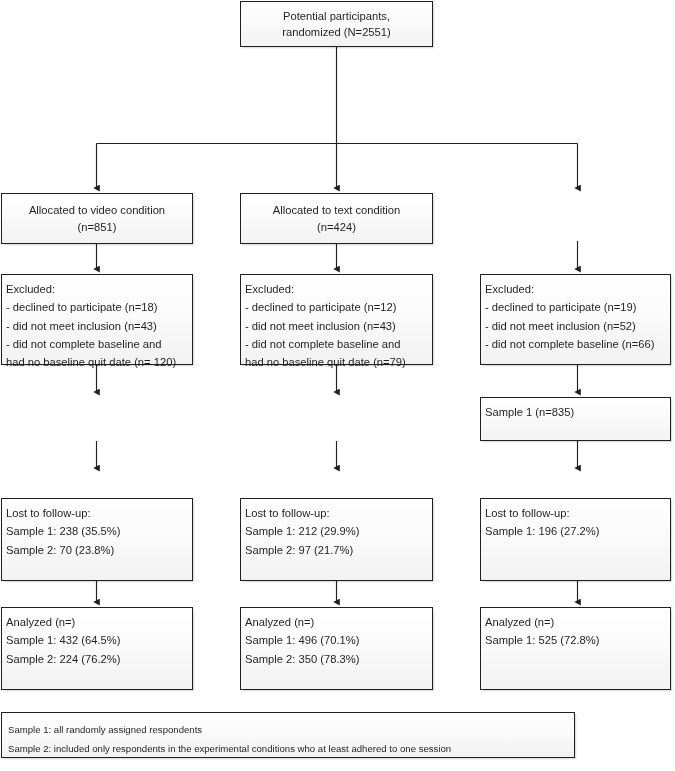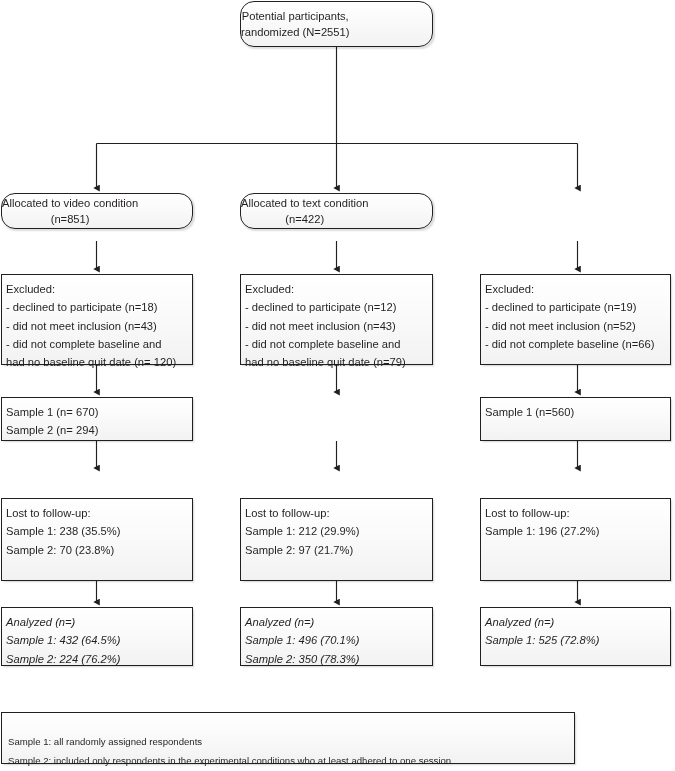--- a/index.html
+++ b/index.html
@@ -37,50 +37,49 @@
   }
   .node .txt {
     font-size: 11.2px;
     line-height: 16.3px;
     color: #231f20;
     white-space: pre;
   }
   .node.center {
     display: flex;
     align-items: center;
-    justify-content: flex-start;
+    justify-content: center;
     text-align: center;
-    border-radius: 14px;
   }
   .node.center .txt { text-align: center; }
   .node.left {
     padding: 4px 0 0 4px;
   }
   .node.left .txt { text-align: center; }
 
   
   #root-box { left: 240px; top: 1px; width: 193px; height: 46px; }
 
   
   .col-v { left: 1px;   width: 192px; }
   .col-t { left: 240px; width: 193px; }
   .col-c { left: 480px; width: 191px; }
 
-  .row-alloc    { top: 193px; height: 36px; }
+  .row-alloc    { top: 193px; height: 51px; }
   .row-excl     { top: 274px; height: 91px; }
   .row-sample   { top: 397px; height: 44px; }
   .row-lost     { top: 498px; height: 83px; }
-  .row-analyzed { top: 607px; height: 59px; font-style: italic; }
+  .row-analyzed { top: 607px; height: 83px; }
 
   #footnote {
     left: 1px;
     top: 712px;
     width: 574px;
-    height: 52px;
-    padding: 18px 0 0 6px;
+    height: 46px;
+    padding: 6px 0 0 6px;
   }
   #footnote .txt {
     font-size: 9.6px;
     line-height: 14.6px;
   }
 </style>
 </head>
 <body>
 
 <div id="diagram">
@@ -122,21 +121,21 @@
     <span class="txt">Potential participants,
 randomized (N=2551)</span>
   </div>
 
   <div class="node center col-v row-alloc">
     <span class="txt">Allocated to video condition
 (n=851)</span>
   </div>
   <div class="node center col-t row-alloc">
     <span class="txt">Allocated to text condition
-(n=422)</span>
+(n=424)</span>
   </div>
 
   <div class="node left col-v row-excl">
     <span class="txt">Excluded:
 - declined to participate (n=18)
 - did not meet inclusion (n=43)
 - did not complete baseline and
 had no baseline quit date (n= 120)</span>
   </div>
   <div class="node left col-t row-excl">
@@ -146,26 +145,22 @@
 - did not complete baseline and
 had no baseline quit date (n=79)</span>
   </div>
   <div class="node left col-c row-excl">
     <span class="txt">Excluded:
 - declined to participate (n=19)
 - did not meet inclusion (n=52)
 - did not complete baseline (n=66)</span>
   </div>
 
-  <div class="node left col-v row-sample">
-    <span class="txt">Sample 1 (n= 670)
-Sample 2 (n= 294)</span>
-  </div>
   <div class="node left col-c row-sample">
-    <span class="txt">Sample 1 (n=560)</span>
+    <span class="txt">Sample 1 (n=835)</span>
   </div>
 
   <div class="node left col-v row-lost">
     <span class="txt">Lost to follow-up:
 Sample 1: 238 (35.5%)
 Sample 2: 70 (23.8%)</span>
   </div>
   <div class="node left col-t row-lost">
     <span class="txt">Lost to follow-up:
 Sample 1: 212 (29.9%)

